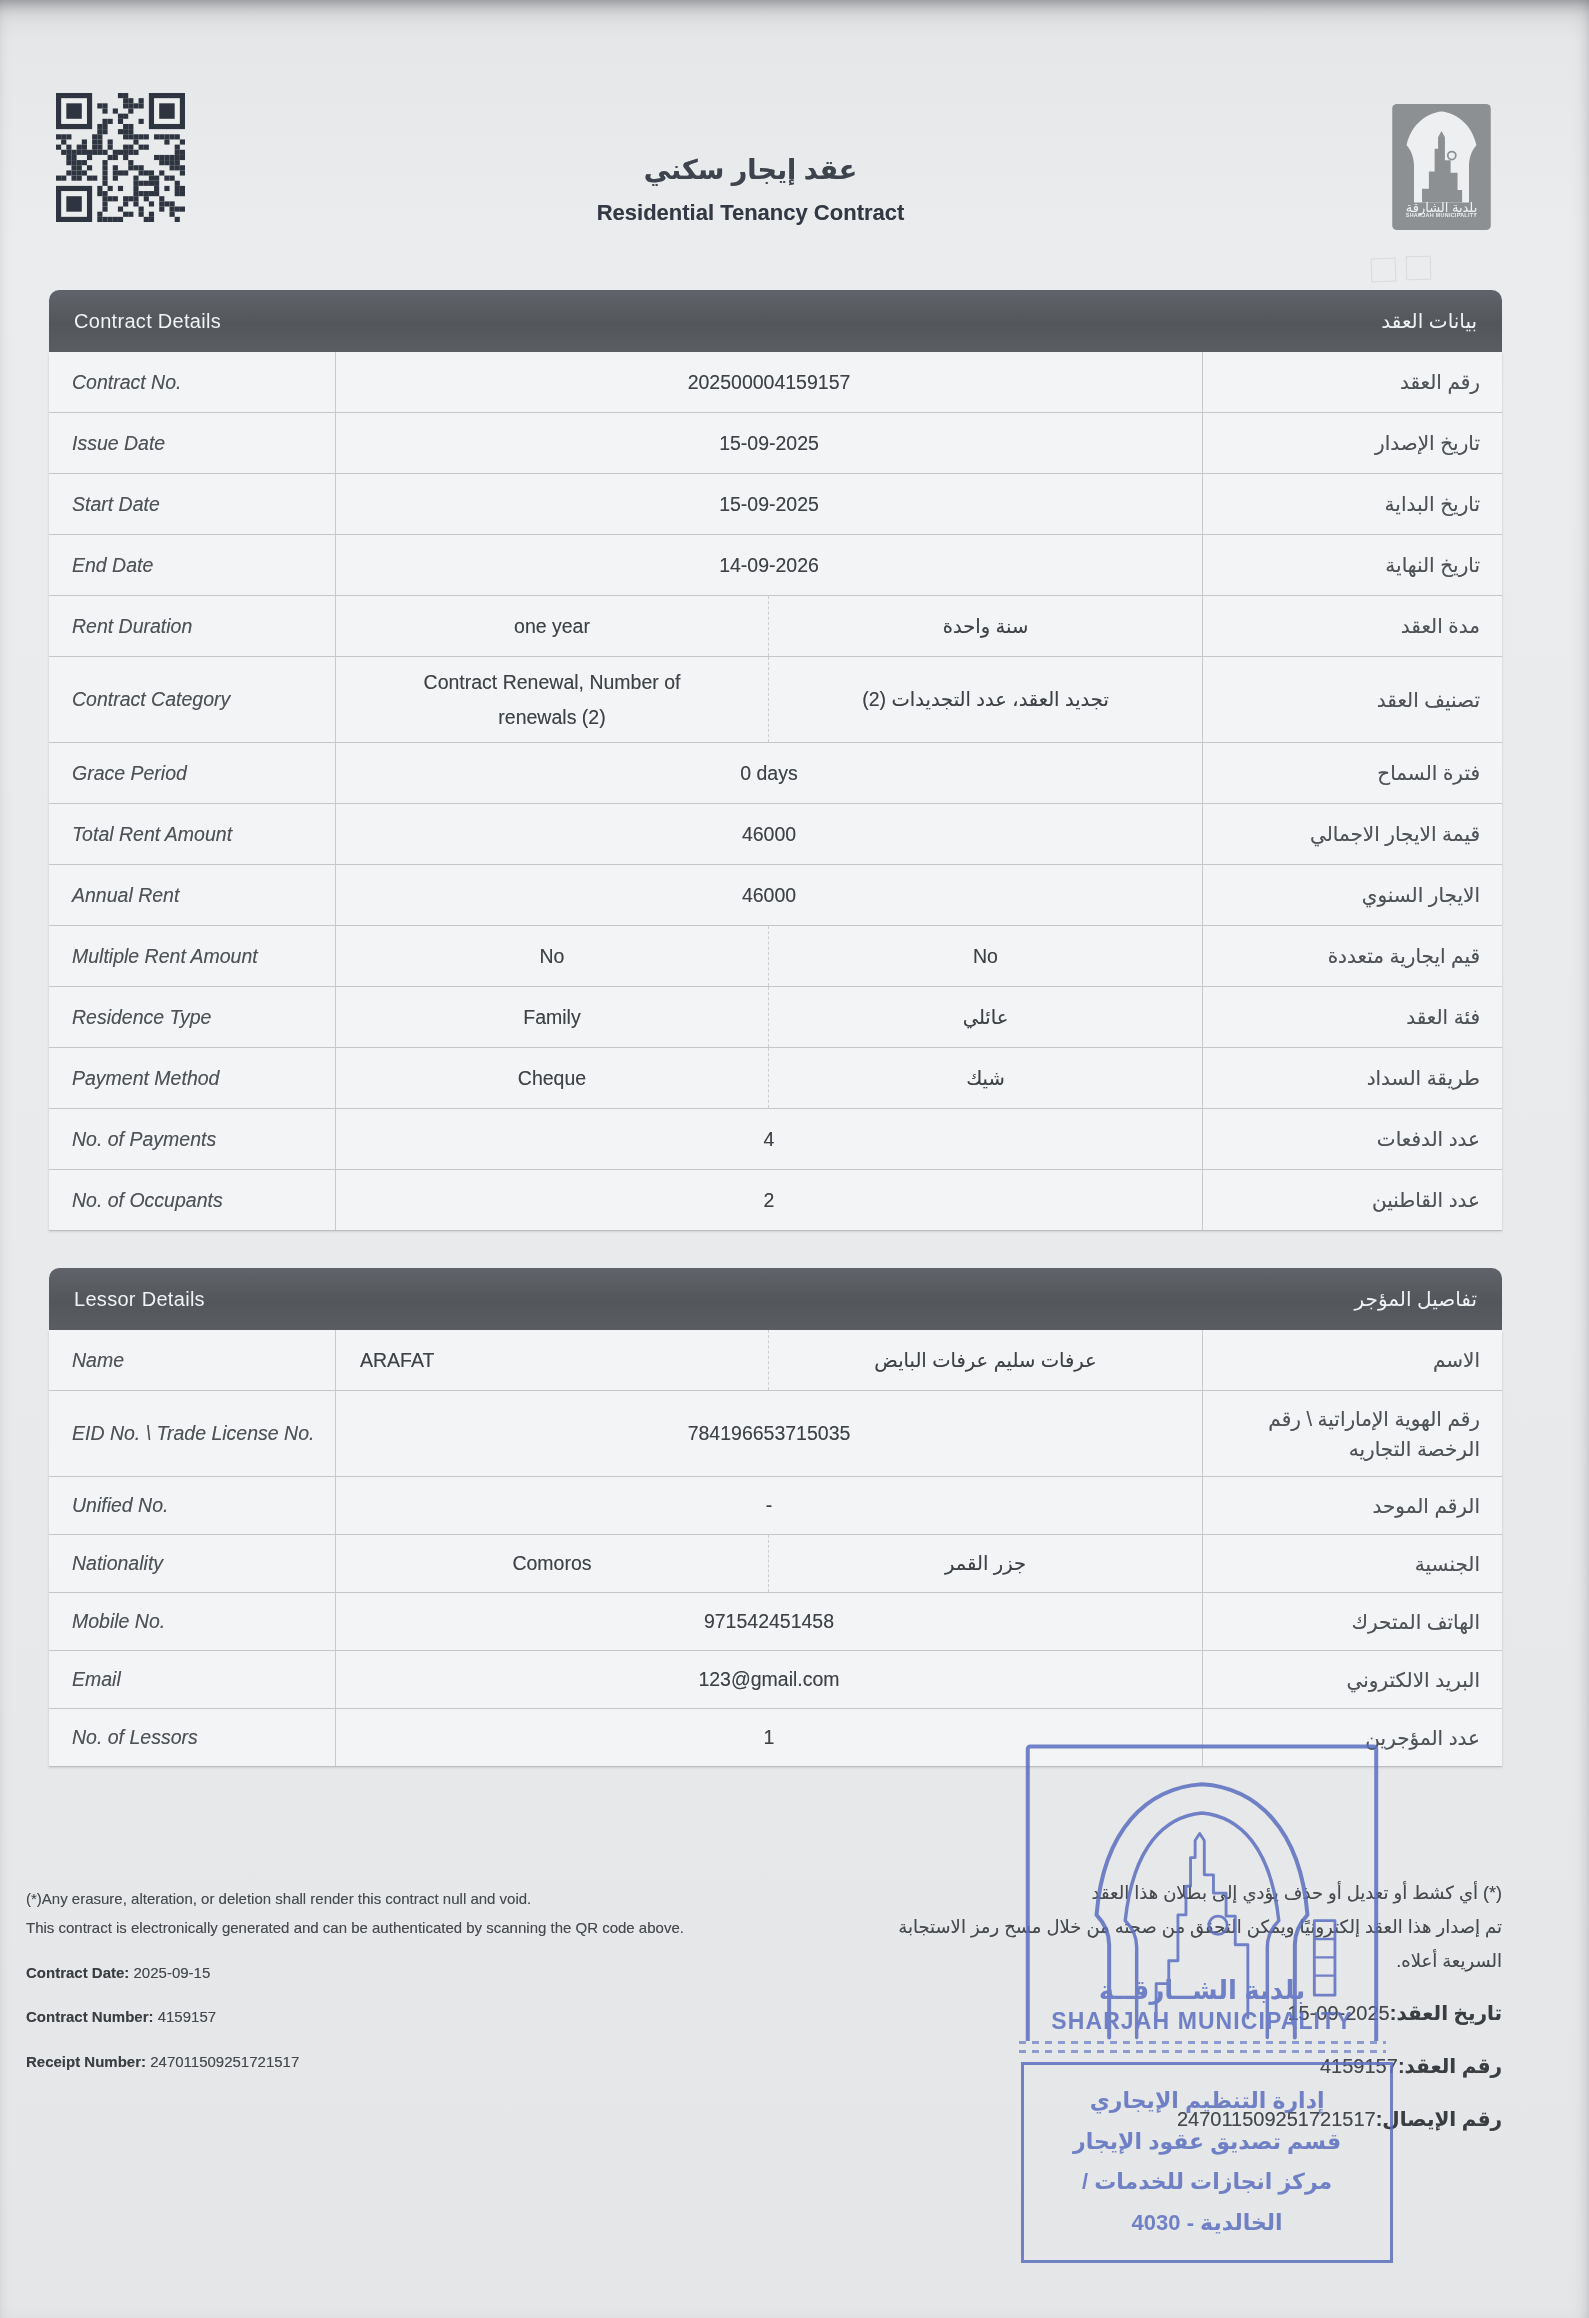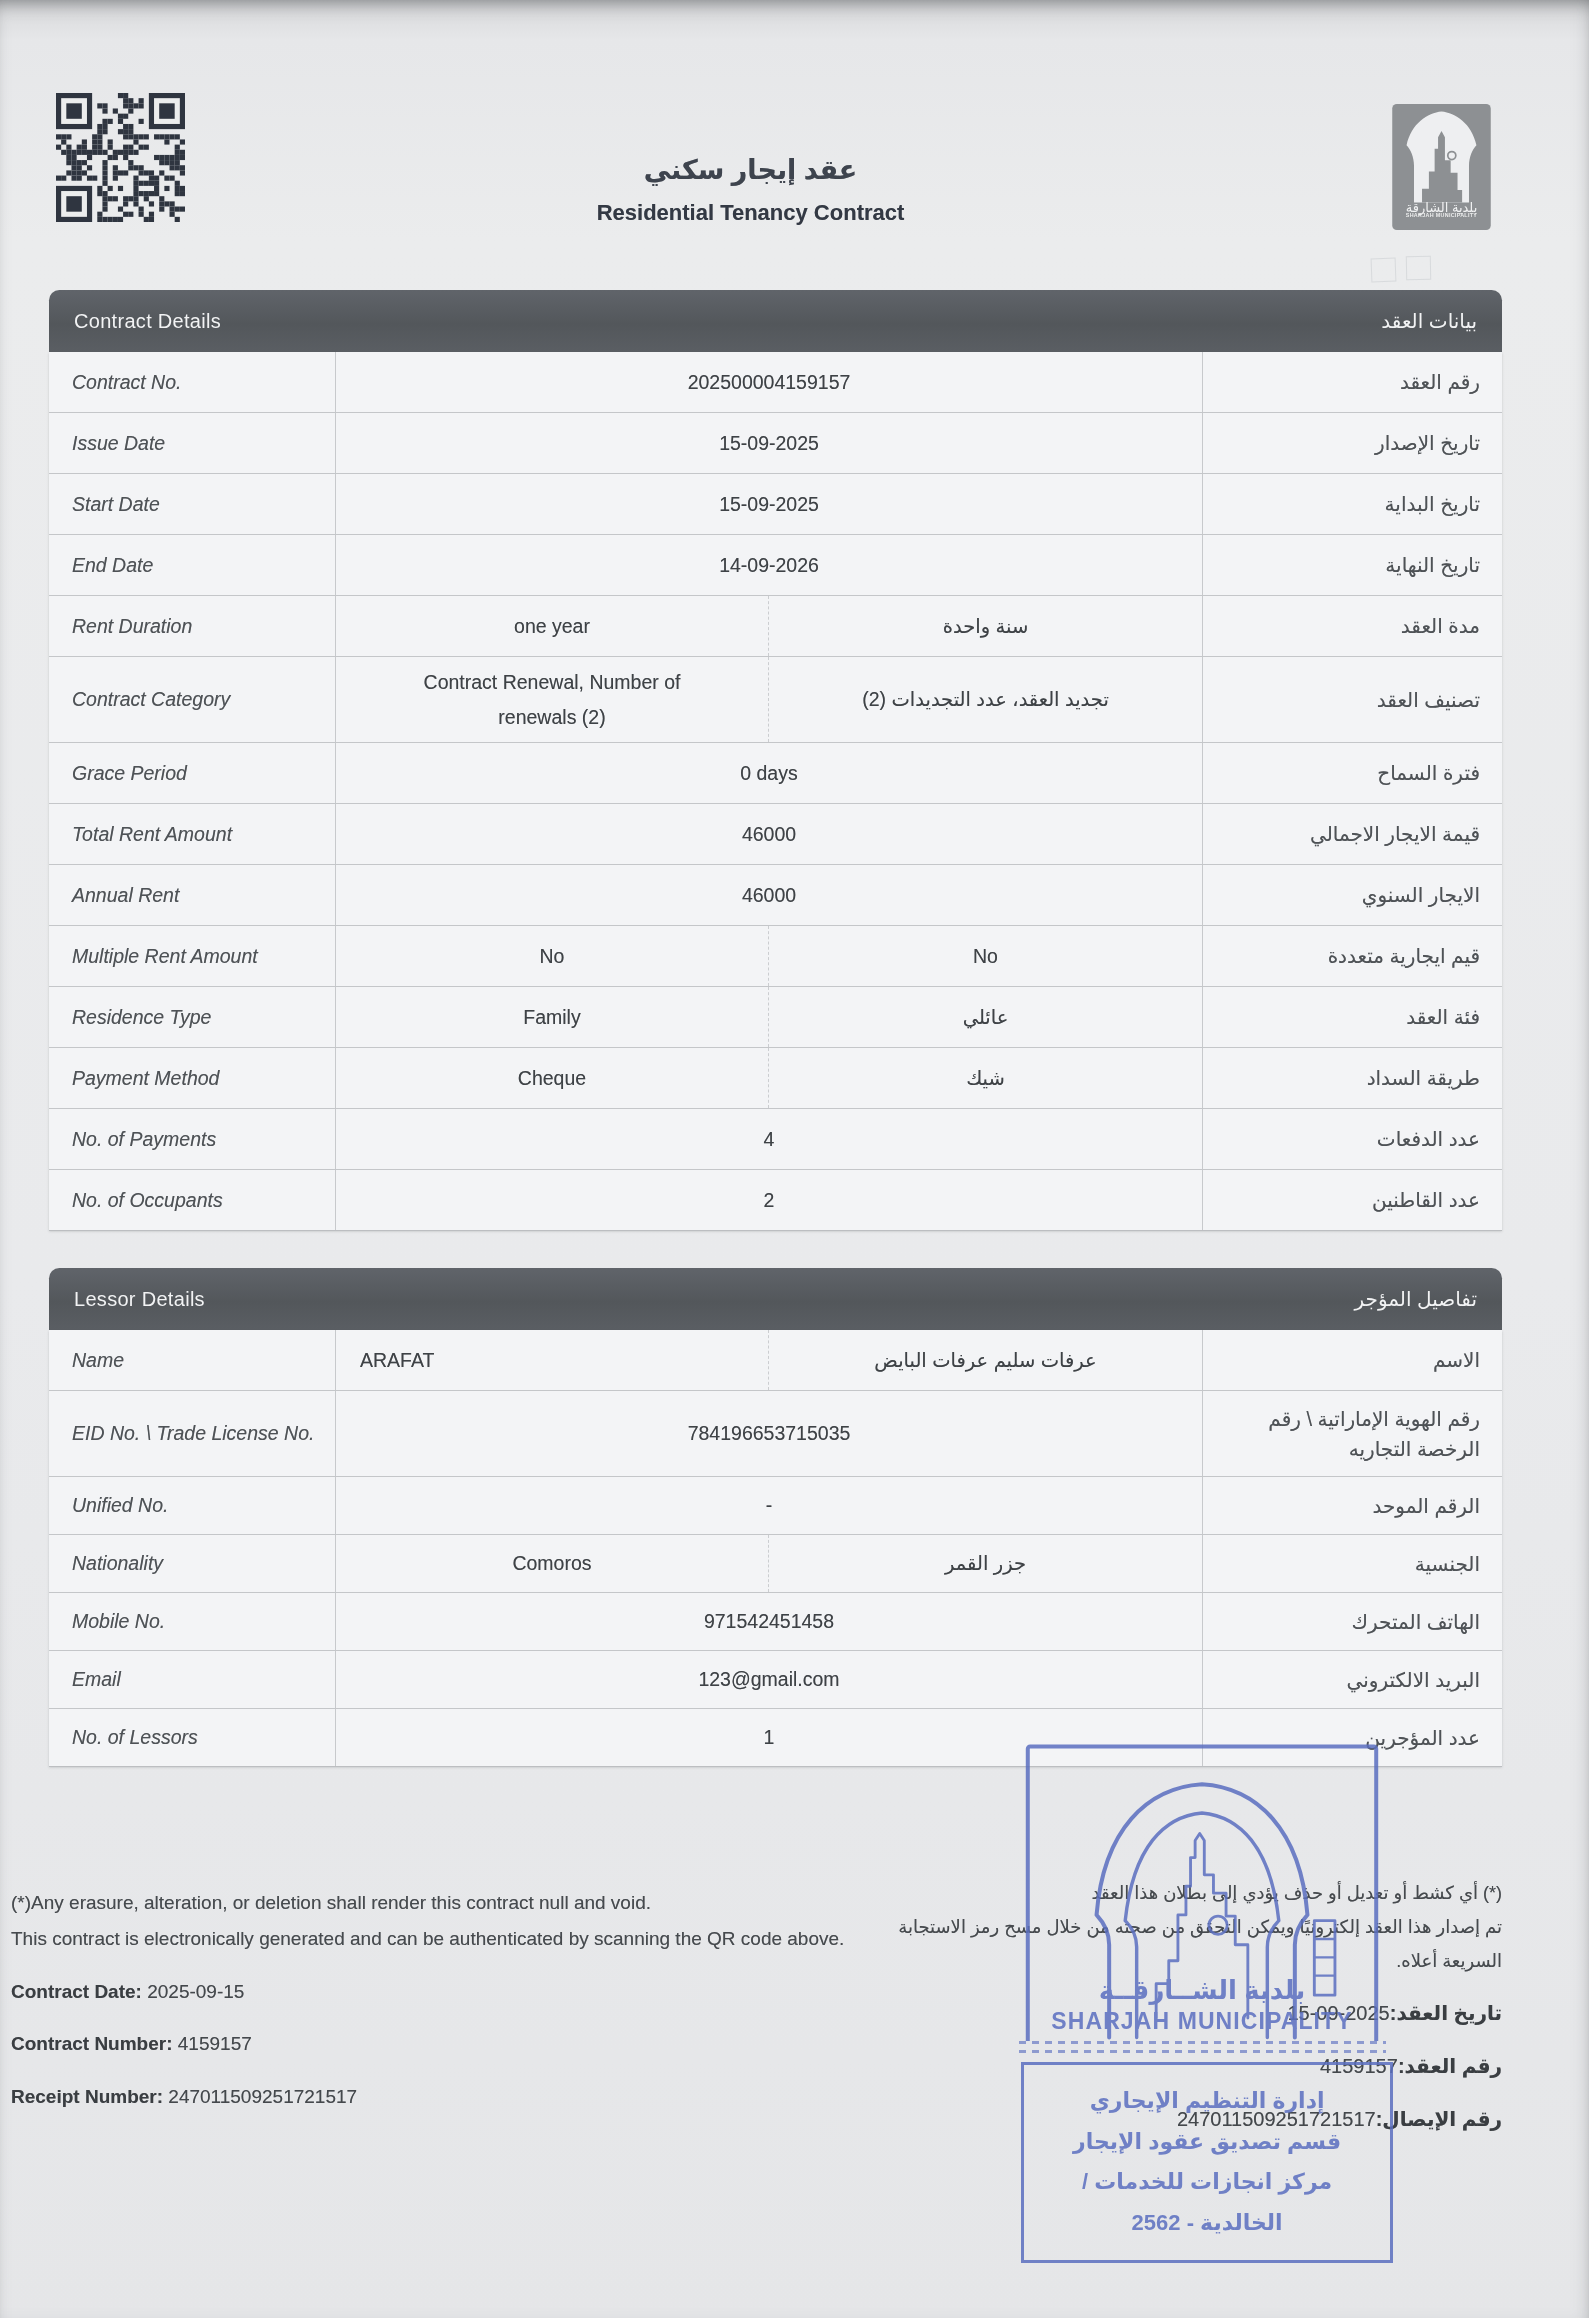--- a/index.html
+++ b/index.html
@@ -40,21 +40,21 @@
   .cell{display:flex;align-items:center;font-size:19.5px;}
   .lab-en{padding-left:23px;padding-right:13.8px;color:#4e5256;border-right:0.6px solid #c7c9cc;line-height:1.45;font-style:italic;}
   .lab-ar{padding-right:23px;padding-left:13.8px;color:#4e5256;border-left:0.6px solid #c7c9cc;justify-content:flex-start;font-size:20px;line-height:1.5;}
   .val{justify-content:center;text-align:center;color:#3e4246;}
   .val.merged{grid-column:2/4;}
   .val.en{border-right:0.6px dashed #cbcdd0;}
   .val.align-left{justify-content:flex-start;padding-left:24px;text-align:left;}
   .val.narrow{padding:5.7px 68px;line-height:1.75;}
 
   
-  .foot-en{position:absolute;left:11px;top:1885px;width:877px;font-size:19px;color:#464a4e;line-height:1.92;}
+  .foot-en{position:absolute;left:26px;top:1885px;width:877px;font-size:15px;color:#464a4e;line-height:1.92;}
   .foot-en p{margin:0;}
   .f-fields{margin-top:15px;}
   .f-field{margin-top:16px;}
   .f-lab{font-weight:bold;color:#3a3e42;}
   .f-val{color:#44484c;}
   .foot-ar{position:absolute;right:87px;top:1876px;width:734px;font-size:18px;color:#464a4e;
            text-align:right;line-height:1.9;direction:rtl;}
   .foot-ar .f-field{margin-top:15px;font-size:20px;}
 
   
@@ -497,18 +497,18 @@
       </g>
     </svg>
     <div class="stamp-ar" dir="rtl">بلدية الشــارقــة</div>
     <div class="stamp-en">SHARJAH MUNICIPALITY</div>
     <div class="hatch h1"></div>
     <div class="hatch h2"></div>
     <div class="stamp-box">
       <div>إدارة التنظيم الإيجاري</div>
       <div>قسم تصديق عقود الإيجار</div>
       <div>مركز انجازات للخدمات /</div>
-      <div>الخالدية - 2562</div>
+      <div>الخالدية - 4030</div>
     </div>
   </div>
 
 </div>
 
 
 </body></html>

